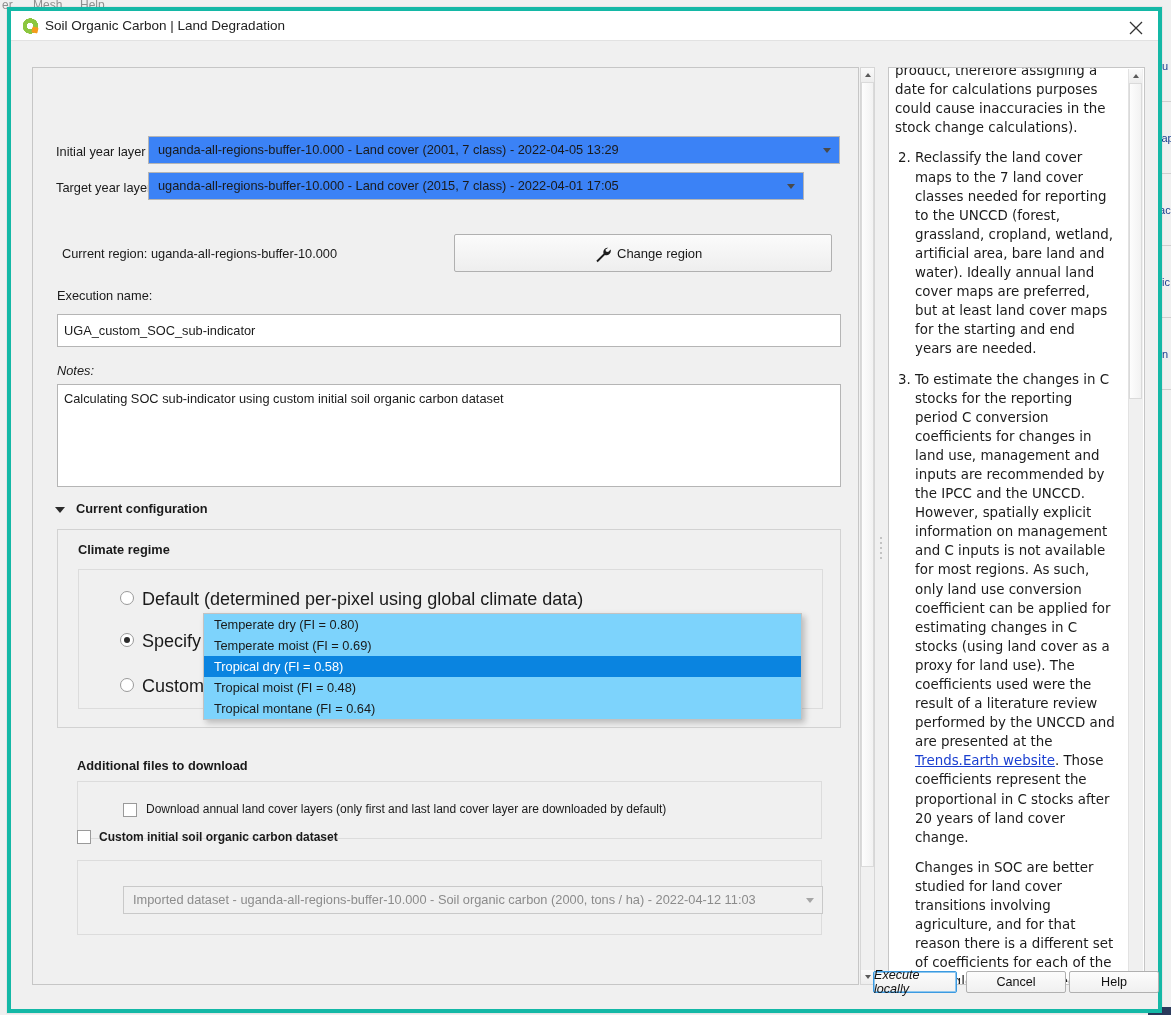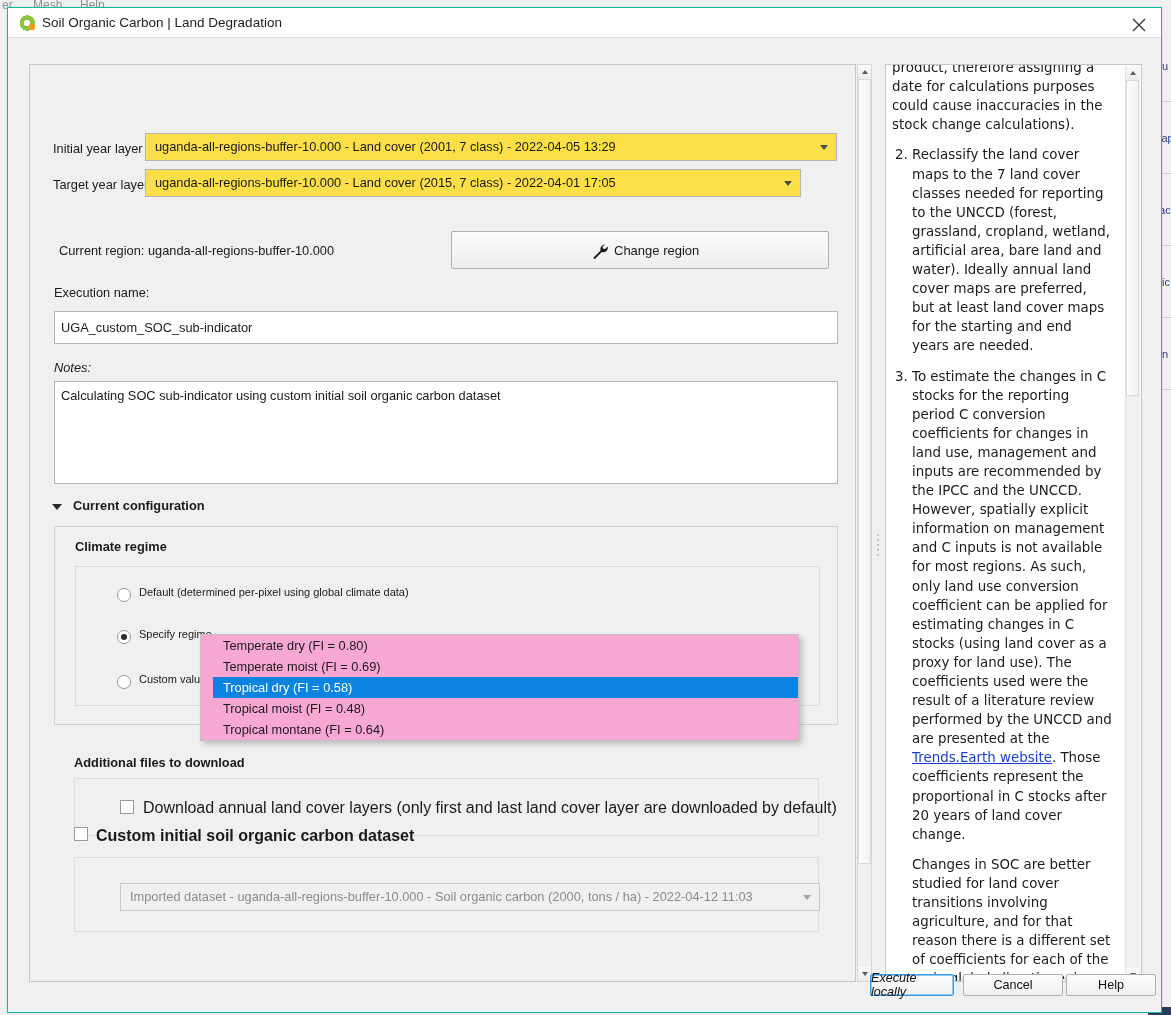--- a/index.html
+++ b/index.html
@@ -36,21 +36,21 @@
   #bg-bottombar {
     position: absolute; left: 1148px; bottom: 0; width: 23px; height: 8px;
     background: #2b3a5c;
   }
 
   
   #dialog {
     position: absolute; left: 7px; top: 7px;
     width: 1155px; height: 1006px;
     background: #f0f0f0;
-    border: 1px solid #14b8a6;
+    border: 4px solid #14b8a6;
     box-shadow: 0 0 0 1px rgba(0,0,0,.04);
   }
   #titlebar {
     position: relative; height: 30px; background: #ffffff;
     border-bottom: 1px solid #e2e2e2;
   }
   #title-icon {
     position: absolute; left: 11px; top: 7px; width: 16px; height: 16px;
     border-radius: 3px;
     background:
@@ -81,21 +81,21 @@
   #left-panel {
     position: absolute; left: 21px; top: 26px;
     width: 827px; height: 918px;
     background: #f0f0f0;
     border: 1px solid #c6c6c6;
     overflow: hidden;
   }
   .lbl { position: absolute; font-size: 12.8px; color: #1a1a1a; white-space: nowrap; }
 
   .combo {
-    position: absolute; background: #fde047;
+    position: absolute; background: #3b82f6;
     border: 1px solid #b5b5b5; height: 28px;
     font-size: 12.8px; color: #1a1a1a;
   }
   .combo .txt { position: absolute; left: 9px; top: 5px; white-space: nowrap; }
   .combo .arw {
     position: absolute; right: 8px; top: 11px;
     width: 0; height: 0;
     border-left: 4.5px solid transparent; border-right: 4.5px solid transparent;
     border-top: 5px solid #4a4a4a;
   }
@@ -125,34 +125,33 @@
     position: absolute; border: 1px solid #d2d2d2; background: #f0f0f0;
   }
   .inner-box {
     position: absolute; border: 1px solid #dcdcdc; background: #f0f0f0;
   }
 
   .radio { position: absolute; width: 14px; height: 14px; border-radius: 50%;
            border: 1px solid #9a9a9a; background: #fff; cursor: pointer; }
   .radio.on:after { content:""; position:absolute; left:3px; top:3px;
            width:6px; height:6px; border-radius:50%; background:#2b2b2b; }
-  .radio-label { position: absolute; font-size: 11px; color: #1a1a1a; white-space: nowrap; }
+  .radio-label { position: absolute; font-size: 18px; color: #1a1a1a; white-space: nowrap; }
 
   .chk { position: absolute; width: 14px; height: 14px;
          border: 1px solid #9a9a9a; background: #fff; cursor: pointer; }
-  .chk-label { position: absolute; font-size: 16px; color: #1a1a1a; white-space: nowrap; }
+  .chk-label { position: absolute; font-size: 12px; color: #1a1a1a; white-space: nowrap; }
   .chk-label.bold { font-weight: bold; }
 
   
   #dropdown {
-    position: absolute; left: 192px; top: 596px; width: 599px; height: 107px;
-    background: #f9a8d4; border: 1px solid #c2c2c2;
+    position: absolute; left: 192px; top: 572px; width: 599px; height: 107px;
+    background: #7dd3fc; border: 1px solid #c2c2c2;
     box-shadow: 3px 3px 6px rgba(0,0,0,.22);
     z-index: 40;
-    padding-left: 12px;
   }
   #dropdown .opt {
     position: relative; height: 21px; line-height: 21px;
     padding-left: 10px; font-size: 12.8px; color: #1a1a1a;
     white-space: nowrap; cursor: pointer;
   }
   #dropdown .opt.sel { background: #0a84e0; color: #ffffff; }
 
   
   #lp-scroll {

